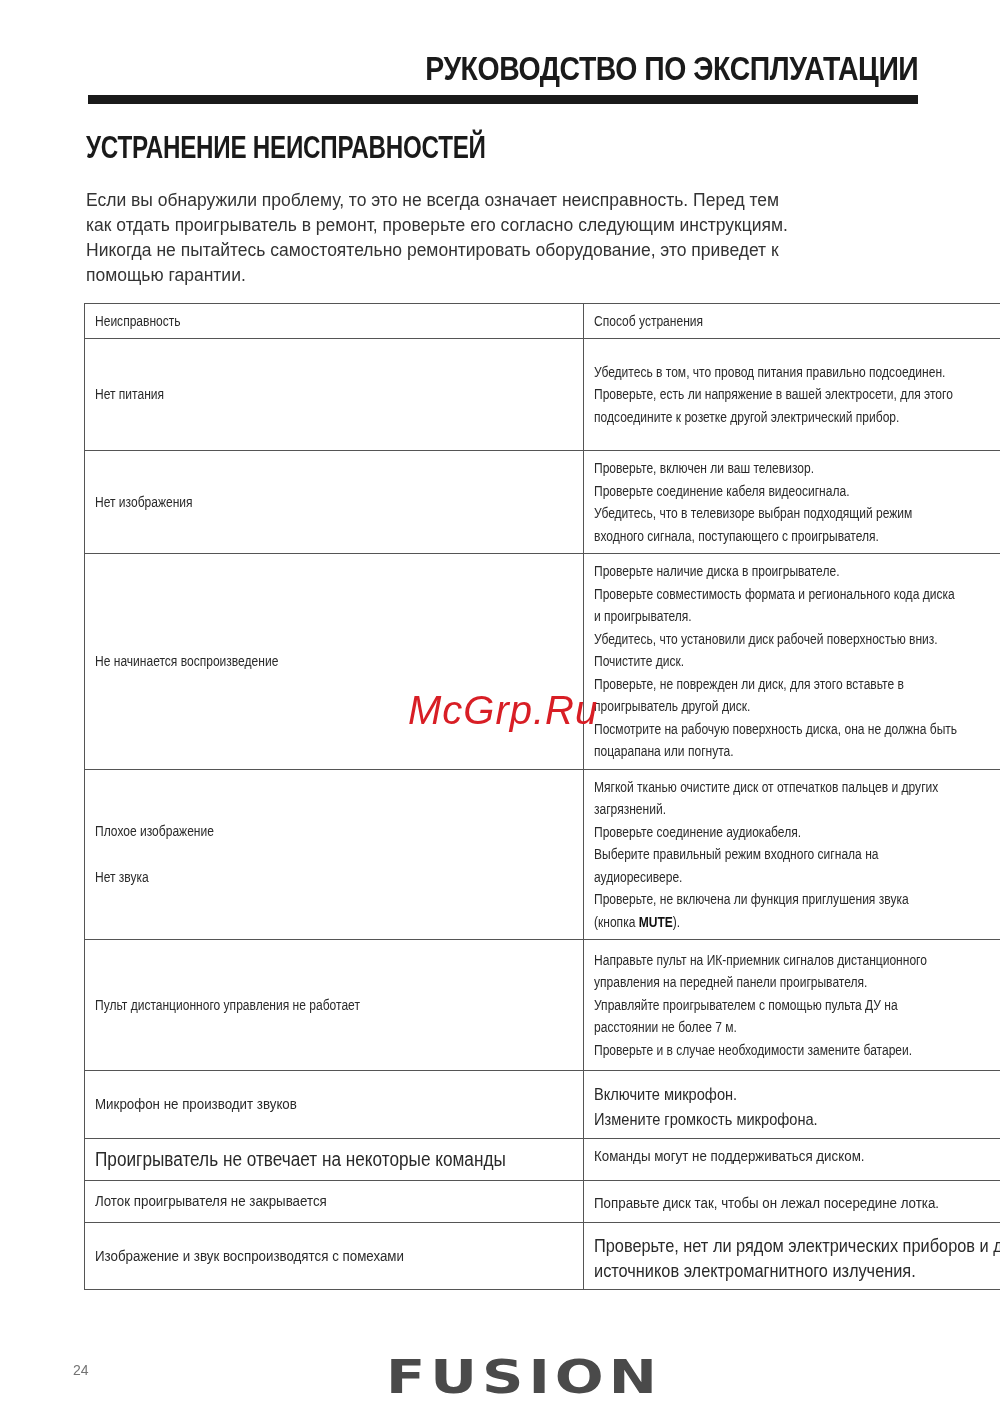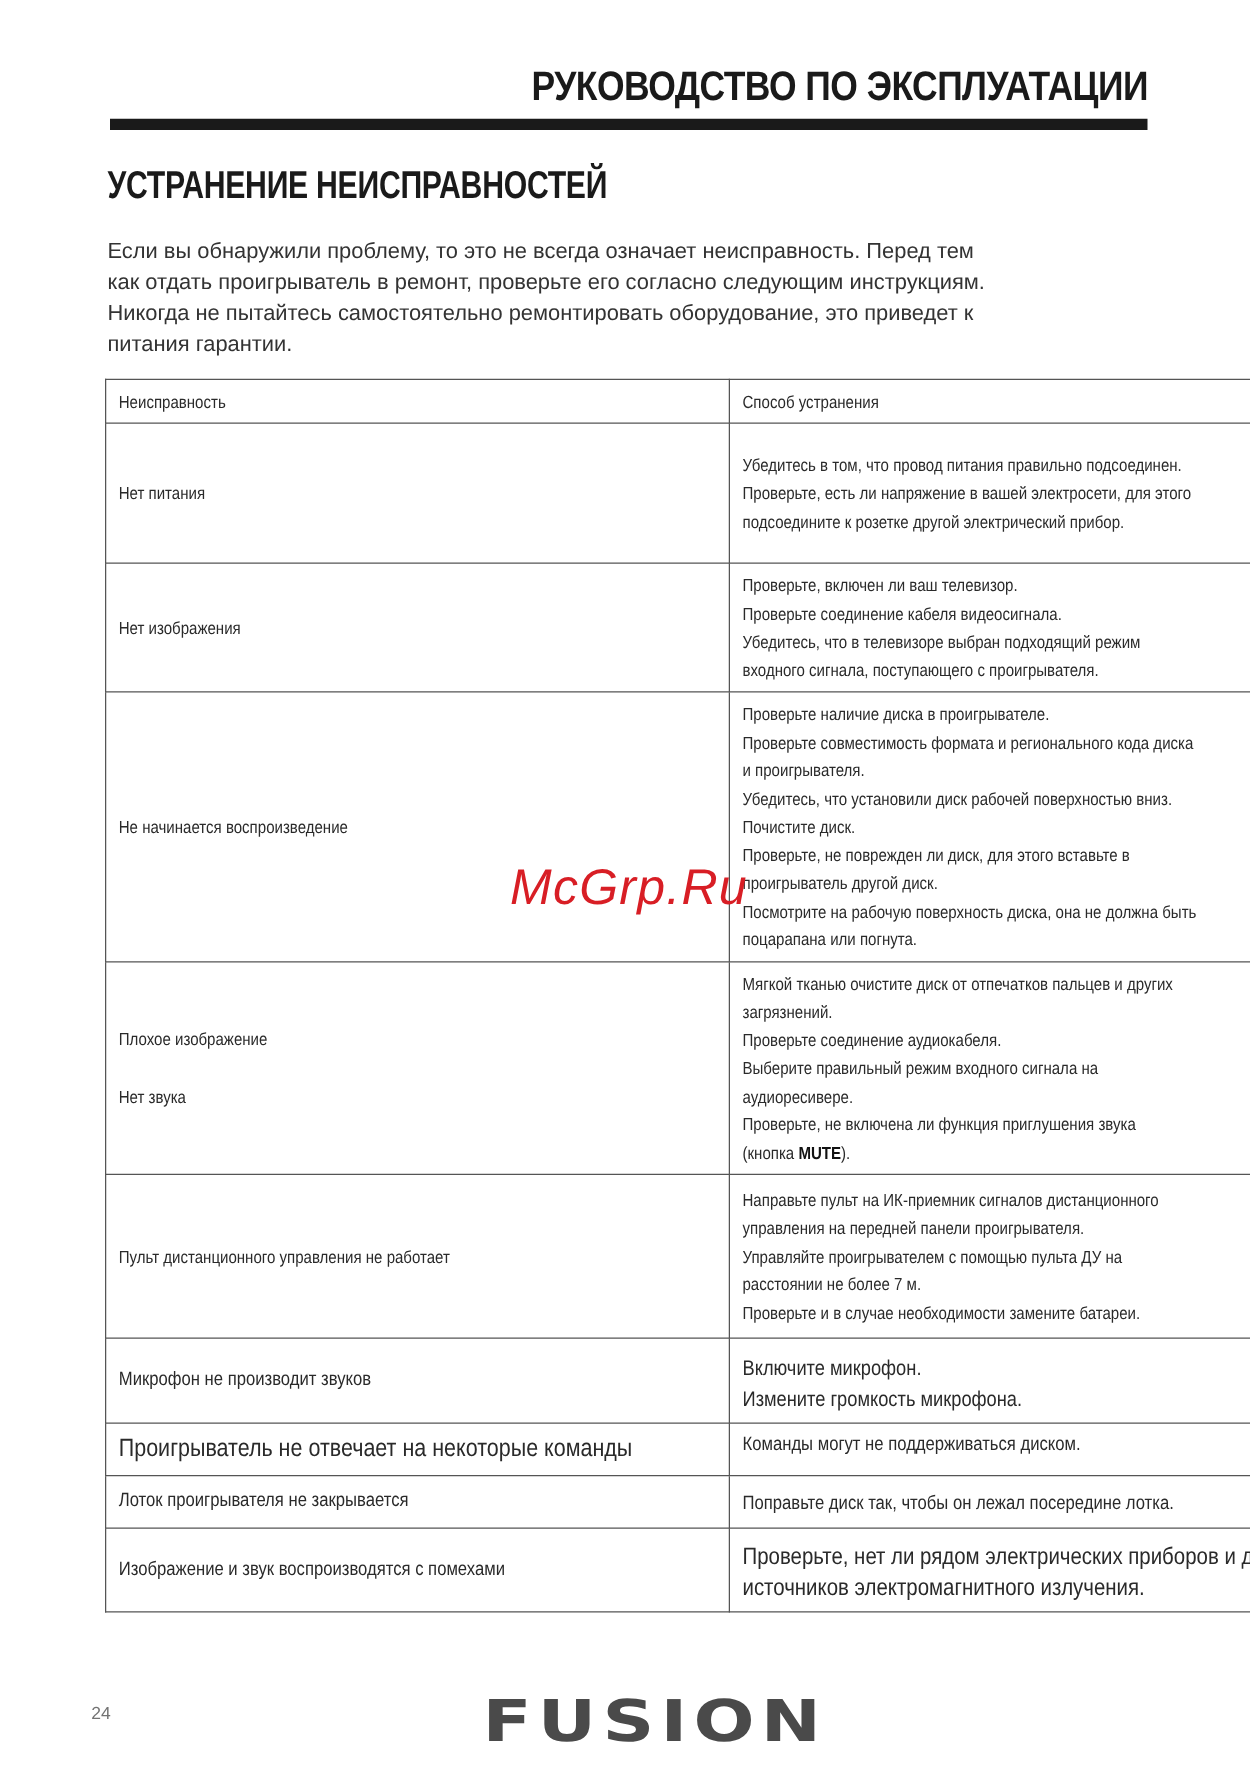--- a/index.html
+++ b/index.html
@@ -27,21 +27,21 @@
 
 <div class="header-title">РУКОВОДСТВО ПО ЭКСПЛУАТАЦИИ</div>
 <div class="header-rule"></div>
 
 <h1 class="section-title" style="margin:0;">УСТРАНЕНИЕ НЕИСПРАВНОСТЕЙ</h1>
 
 <div class="intro">
   <p>Если вы обнаружили проблему, то это не всегда означает неисправность. Перед тем</p>
   <p>как отдать проигрыватель в ремонт, проверьте его согласно следующим инструкциям.</p>
   <p>Никогда не пытайтесь самостоятельно ремонтировать оборудование, это приведет к</p>
-  <p>питания гарантии.</p>
+  <p>помощью гарантии.</p>
 </div>
 
 <table class="faults">
   <tbody>
       <tr class="hdr-row">
     <td class="col1">
           <span class="line">Неисправность</span>
         </td>
     <td style="padding-top:0;padding-bottom:0;">
           <span class="line">Способ устранения</span>

